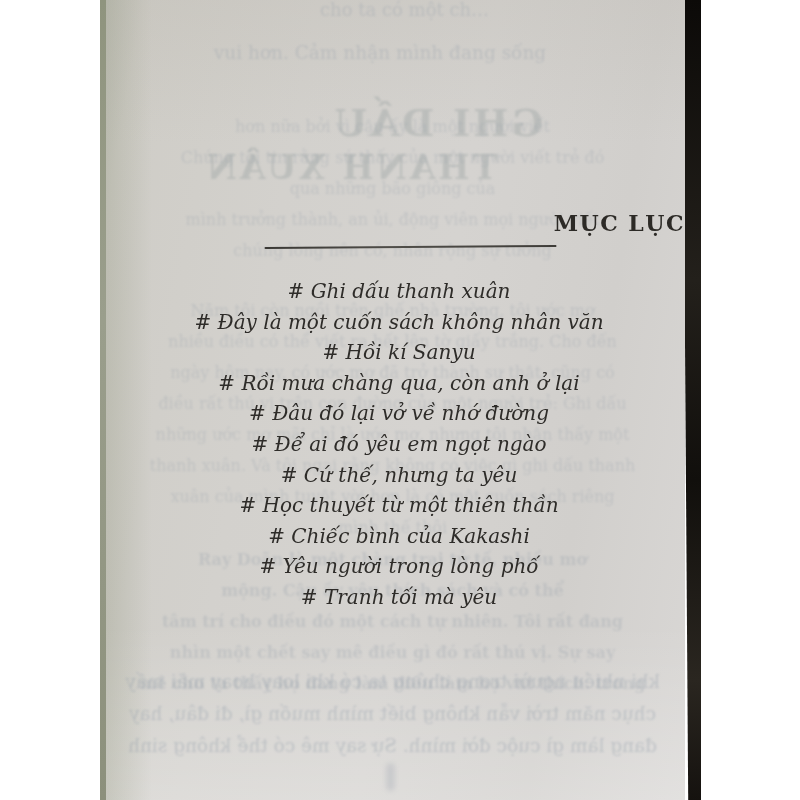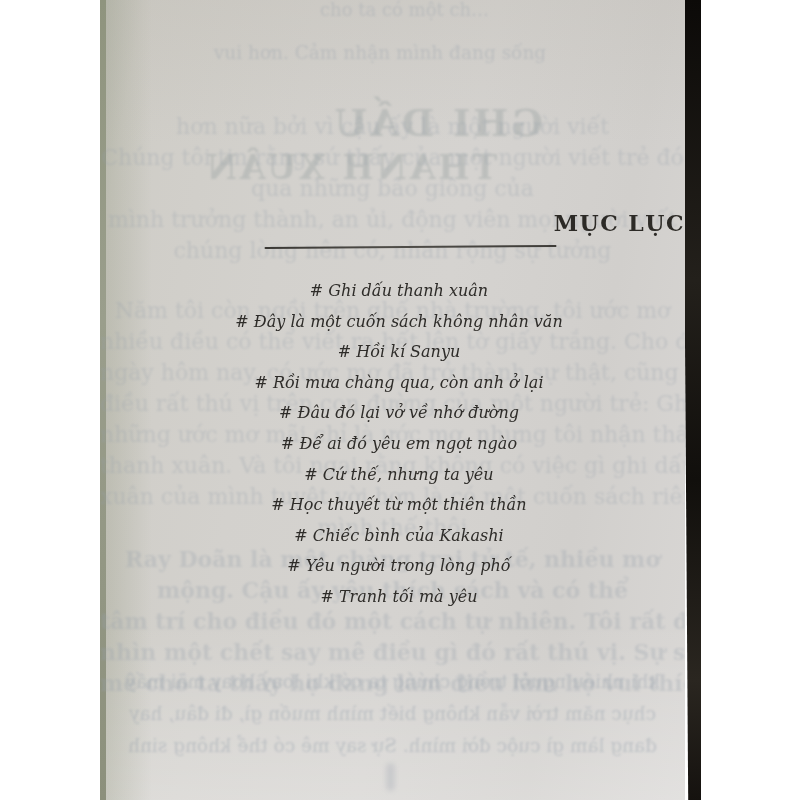--- a/index.html
+++ b/index.html
@@ -36,21 +36,21 @@
     position:absolute;left:6px;top:0;width:46px;height:800px;
     background:linear-gradient(90deg,rgba(140,145,120,.28),rgba(140,145,120,0));
   }
   
   .ghost{position:absolute;color:#98a1ab;filter:blur(.8px);font-family:"DejaVu Serif",serif;pointer-events:none;}
   .g-top1{top:-1px;left:220px;width:360px;opacity:.34;font-size:18px;text-align:left;}
   .g-top2{top:42px;left:30px;width:500px;opacity:.36;font-size:18.5px;text-align:center;}
   .g-head{left:0;width:100%;text-align:center;font-weight:bold;color:#a6acab;letter-spacing:3px;filter:blur(1.1px);}
   .g-head1{top:101px;font-size:37px;opacity:.5;transform:translateX(45px) scaleX(-1);}
   .g-head2{top:148px;font-size:33px;opacity:.5;transform:translateX(-42px) scaleX(-1);}
-  .g-block{left:0;width:100%;text-align:center;font-size:22px;opacity:.3;margin-top:32px;}
+  .g-block{left:0;width:100%;text-align:center;font-size:16px;opacity:.3;margin-top:32px;}
   .g-block > div{height:31px;line-height:31px;white-space:nowrap;overflow:hidden;}
   .g-fa{top:79px;}
   .g-fb{top:263px;}
   .g-fc{top:512px;font-weight:bold;}
   .g-bottom{top:666px;left:0;width:100%;text-align:center;font-size:18.5px;opacity:.4;transform:scaleX(-1);color:#939eaa;}
   .g-bottom > div{height:32px;line-height:32px;white-space:nowrap;}
   .g-mark{
     position:absolute;top:763px;left:286px;width:9px;height:28px;
     background:#a6abb5;opacity:.35;filter:blur(2.5px);border-radius:5px;
   }
@@ -63,21 +63,21 @@
   }
   .title-rule{
     position:absolute;top:246px;left:50%;width:292px;height:2px;
     background:linear-gradient(90deg,#3a3834 0%,#504e49 45%,#3e3c38 100%);
     transform:translateX(-44%) rotate(-0.4deg);
     border-radius:1px;
   }
   .toc{
     position:absolute;top:276px;left:0;width:100%;
     text-align:center;padding-left:13px;box-sizing:border-box;
-    font-style:italic;font-size:16px;color:#2e2c29;
+    font-style:italic;font-size:20px;color:#2e2c29;
   }
   .toc > div{height:30.6px;line-height:30.6px;white-space:nowrap;}
 </style>
 </head>
 <body>
 
 <div class="scene">
 
   <div class="backdrop-olive"></div>
   <div class="backdrop-strip"></div>

